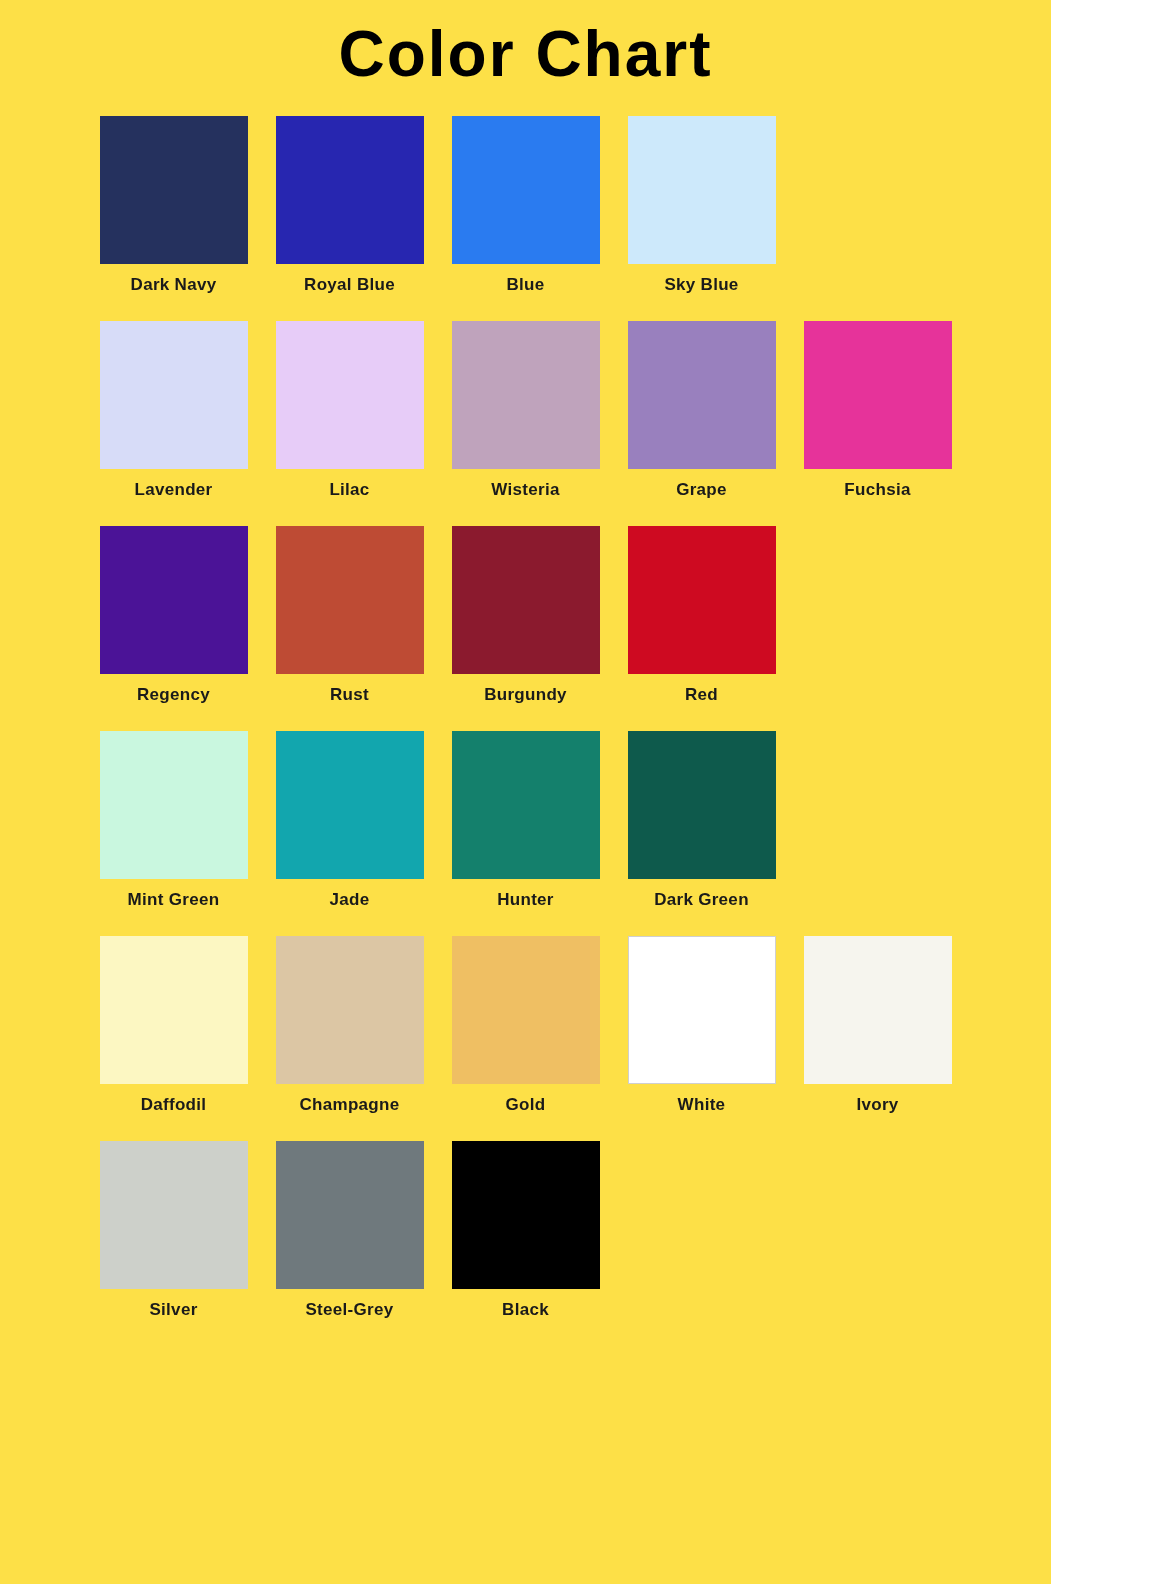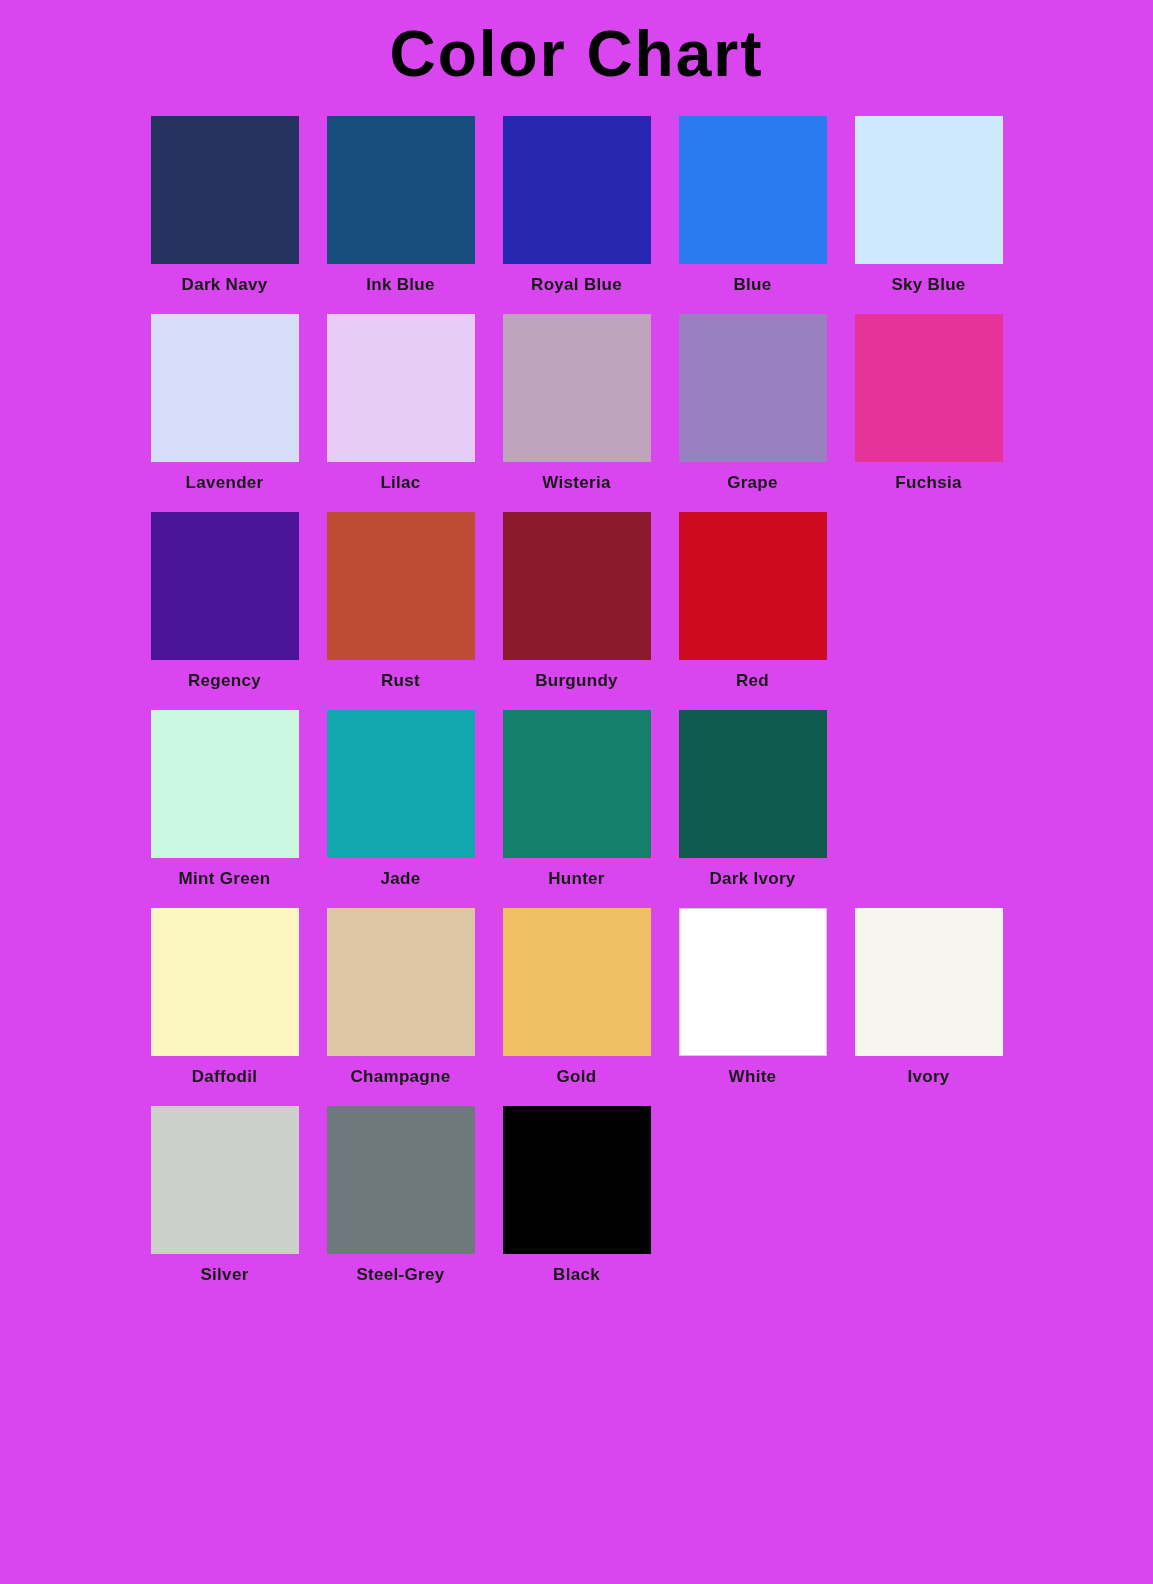--- a/index.html
+++ b/index.html
@@ -9,23 +9,23 @@
   }
   body {
     width: 1153px;
     height: 1584px;
     font-family: "Liberation Sans", sans-serif;
     color: #111111;
     overflow: hidden;
   }
   .page {
     position: relative;
-    width: 1153px;
+    width: 1051px;
     height: 1584px;
-    background: #d946ef;
+    background: #fde047;
     box-sizing: border-box;
   }
   .chart-title {
     text-align: center;
     font-family: "Liberation Sans", sans-serif;
     font-weight: bold;
     font-size: 64px;
     letter-spacing: 2px;
     color: #000000;
     margin: 0;
@@ -33,21 +33,21 @@
     padding-bottom: 8px;
     line-height: 1.0;
     white-space: pre;
   }
   .grid {
     margin: 0 auto;
     width: 880px;
     padding-top: 22px;
     display: flex;
     flex-direction: column;
-    gap: 0px;
+    gap: 7px;
   }
   .swatch-row {
     display: flex;
     flex-direction: row;
     width: 880px;
     height: 198px;
     align-items: flex-start;
   }
   .swatch-cell {
     width: 176px;
@@ -83,24 +83,20 @@
 
   <h1 class="chart-title">Color Chart</h1>
 
   <div class="grid">
       <div class="swatch-row">
         <div class="swatch-cell">
           <div class="swatch-chip" style="background: rgb(37, 49, 94);"></div>
           <div class="swatch-label">Dark Navy</div>
         </div>
         <div class="swatch-cell">
-          <div class="swatch-chip" style="background: rgb(23, 78, 125);"></div>
-          <div class="swatch-label">Ink Blue</div>
-        </div>
-        <div class="swatch-cell">
           <div class="swatch-chip" style="background: rgb(39, 38, 176);"></div>
           <div class="swatch-label">Royal Blue</div>
         </div>
         <div class="swatch-cell">
           <div class="swatch-chip" style="background: rgb(42, 123, 240);"></div>
           <div class="swatch-label">Blue</div>
         </div>
         <div class="swatch-cell">
           <div class="swatch-chip" style="background: rgb(205, 233, 251);"></div>
           <div class="swatch-label">Sky Blue</div>
@@ -154,21 +150,21 @@
         <div class="swatch-cell">
           <div class="swatch-chip" style="background: rgb(18, 166, 174);"></div>
           <div class="swatch-label">Jade</div>
         </div>
         <div class="swatch-cell">
           <div class="swatch-chip" style="background: rgb(20, 128, 108);"></div>
           <div class="swatch-label">Hunter</div>
         </div>
         <div class="swatch-cell">
           <div class="swatch-chip" style="background: rgb(14, 90, 76);"></div>
-          <div class="swatch-label">Dark Ivory</div>
+          <div class="swatch-label">Dark Green</div>
         </div>
       </div>
       <div class="swatch-row">
         <div class="swatch-cell">
           <div class="swatch-chip" style="background: rgb(252, 247, 194);"></div>
           <div class="swatch-label">Daffodil</div>
         </div>
         <div class="swatch-cell">
           <div class="swatch-chip" style="background: rgb(220, 198, 164);"></div>
           <div class="swatch-label">Champagne</div>

